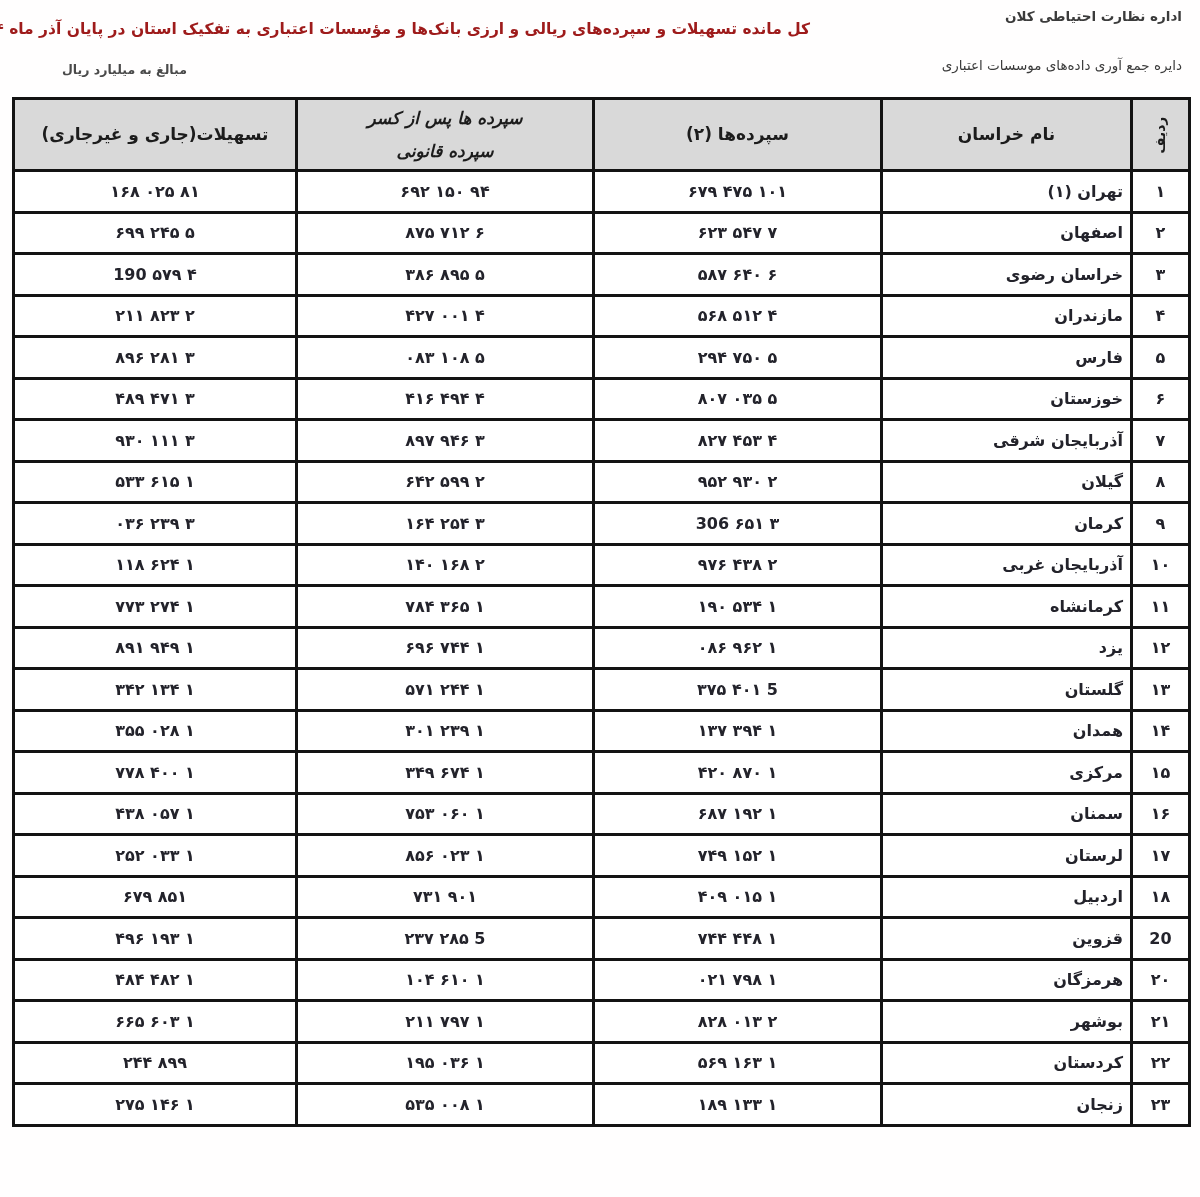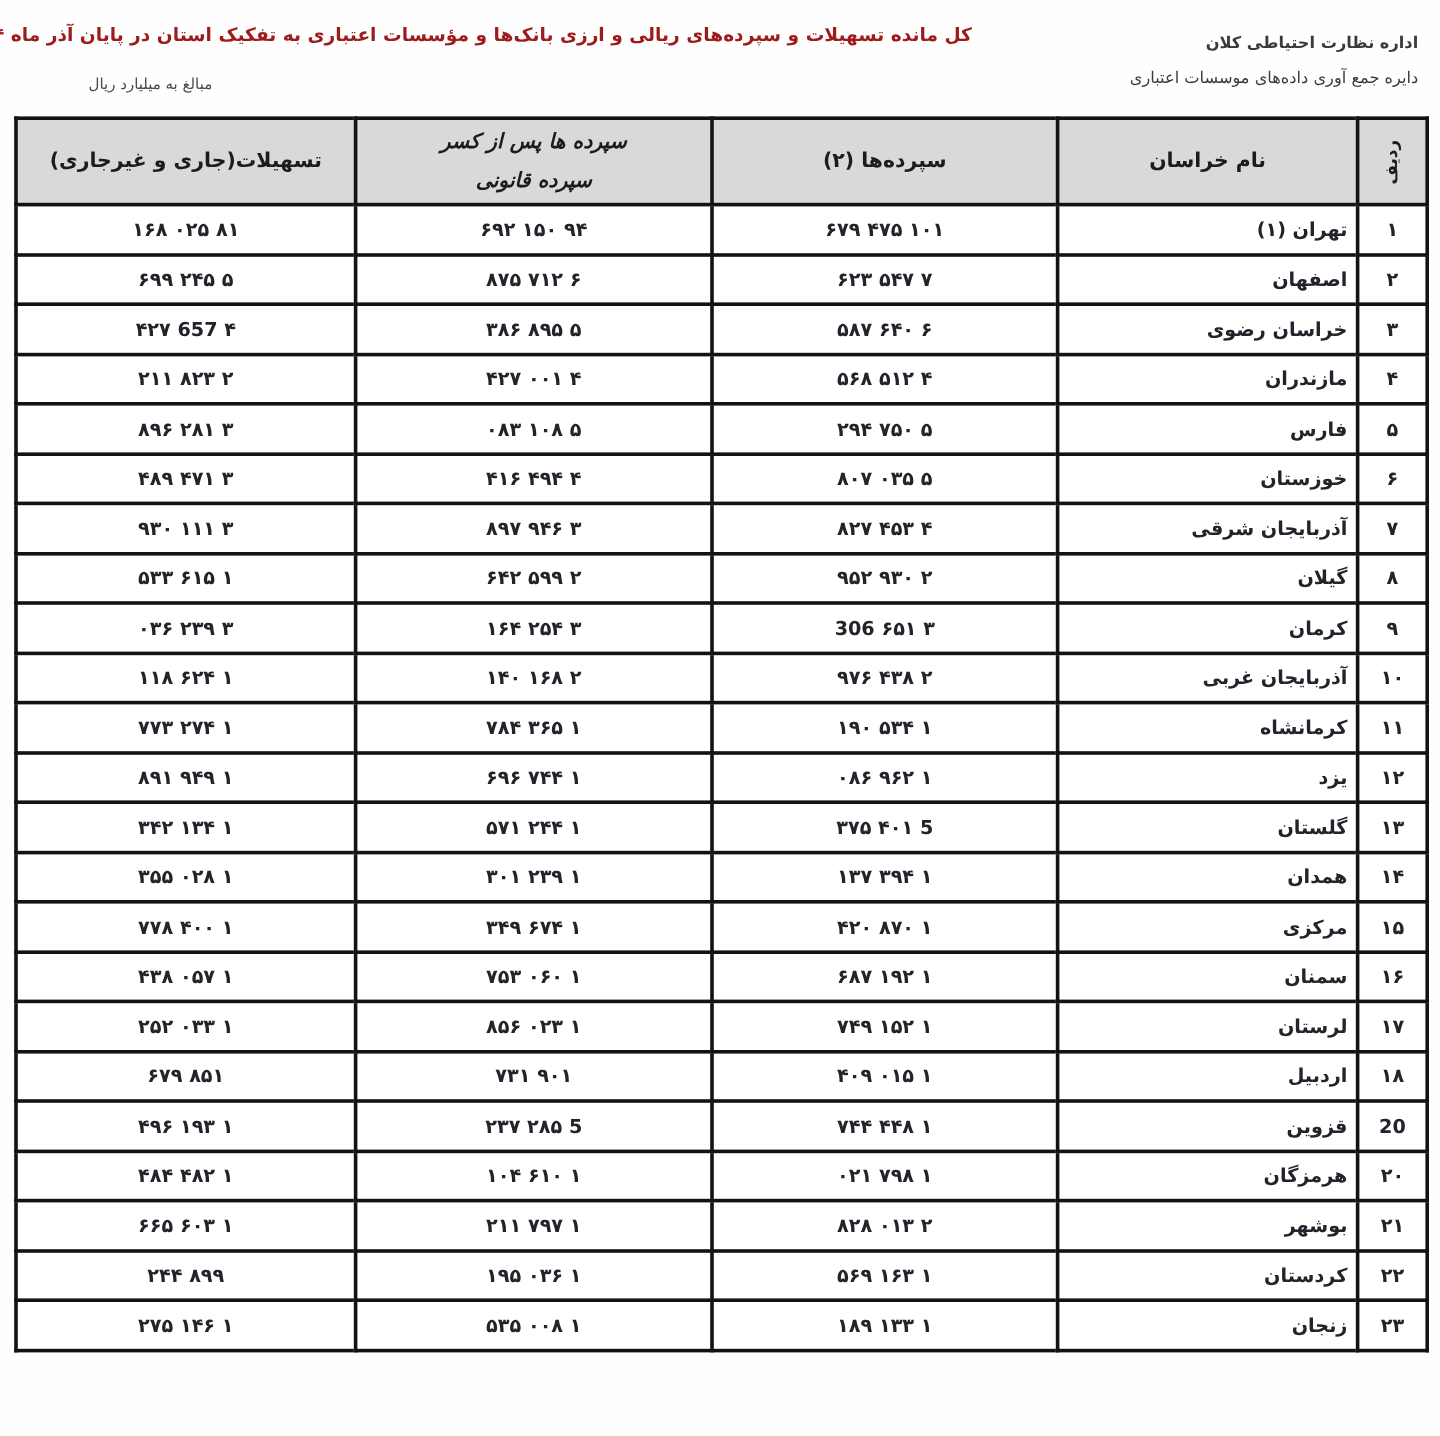--- a/index.html
+++ b/index.html
@@ -7,37 +7,37 @@
     width: 1200px; height: 1197px;
     overflow: hidden;
     background: #ffffff;
     font-family: "DejaVu Sans", sans-serif;
   }
   .page { position: relative; width: 1200px; height: 1197px; background: #fffefe; }
 
   
   .top-header { position: relative; height: 97px; }
   .dept-line1 {
-    position: absolute; top: 28px; right: 18px;
+    position: absolute; top: 8px; right: 18px;
     font-size: 13.5px; font-weight: bold; color: #3b3b3b;
   }
   .dept-line2 {
     position: absolute; top: 57px; right: 18px;
     font-size: 13.5px; font-weight: normal; color: #3b3b3b;
   }
   .doc-title {
     position: absolute; top: 20px; right: 390px; left: 130px;
     text-align: center;
     font-size: 15.5px; font-weight: bold;
     color: #9e1b1b;
     white-space: nowrap;
   }
   .unit-note {
     position: absolute; top: 62px; left: 62px;
-    font-size: 12.5px; font-weight: normal; color: #4a4a4a; margin-left: 12px;
+    font-size: 12.5px; font-weight: bold; color: #4a4a4a;
   }
 
   
   table.data-table {
     position: absolute; top: 97px; left: 12px;
     width: 1176px;
     border-collapse: collapse;
     table-layout: fixed;
   }
   table.data-table, .data-table th, .data-table td {
@@ -118,21 +118,21 @@
           <td class="col-province">اصفهان</td>
           <td class="col-num">۷ ۵۴۷ ۶۲۳</td>
           <td class="col-num">۶ ۷۱۲ ۸۷۵</td>
           <td class="col-num">۵ ۲۴۵ ۶۹۹</td>
         </tr>
         <tr>
           <td class="col-rowno">۳</td>
           <td class="col-province">خراسان رضوی</td>
           <td class="col-num">۶ ۶۴۰ ۵۸۷</td>
           <td class="col-num">۵ ۸۹۵ ۳۸۶</td>
-          <td class="col-num">۴ 657 ۴۲۷</td>
+          <td class="col-num">۴ ۵۷۹ 190</td>
         </tr>
         <tr>
           <td class="col-rowno">۴</td>
           <td class="col-province">مازندران</td>
           <td class="col-num">۴ ۵۱۲ ۵۶۸</td>
           <td class="col-num">۴ ۰۰۱ ۴۲۷</td>
           <td class="col-num">۲ ۸۲۳ ۲۱۱</td>
         </tr>
         <tr>
           <td class="col-rowno">۵</td>

